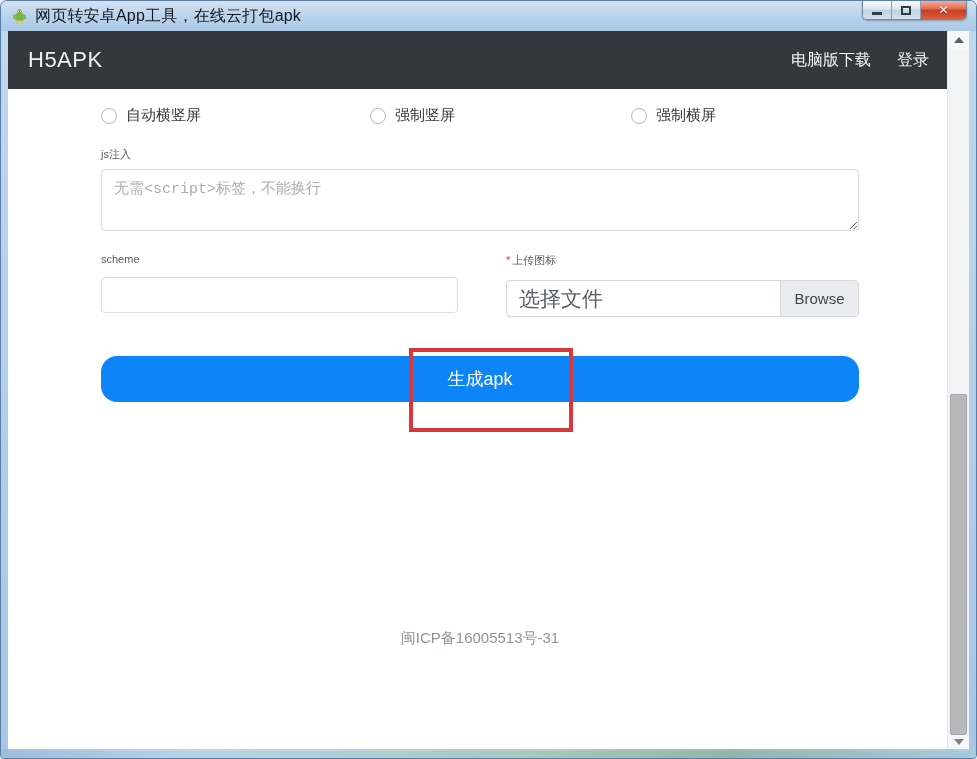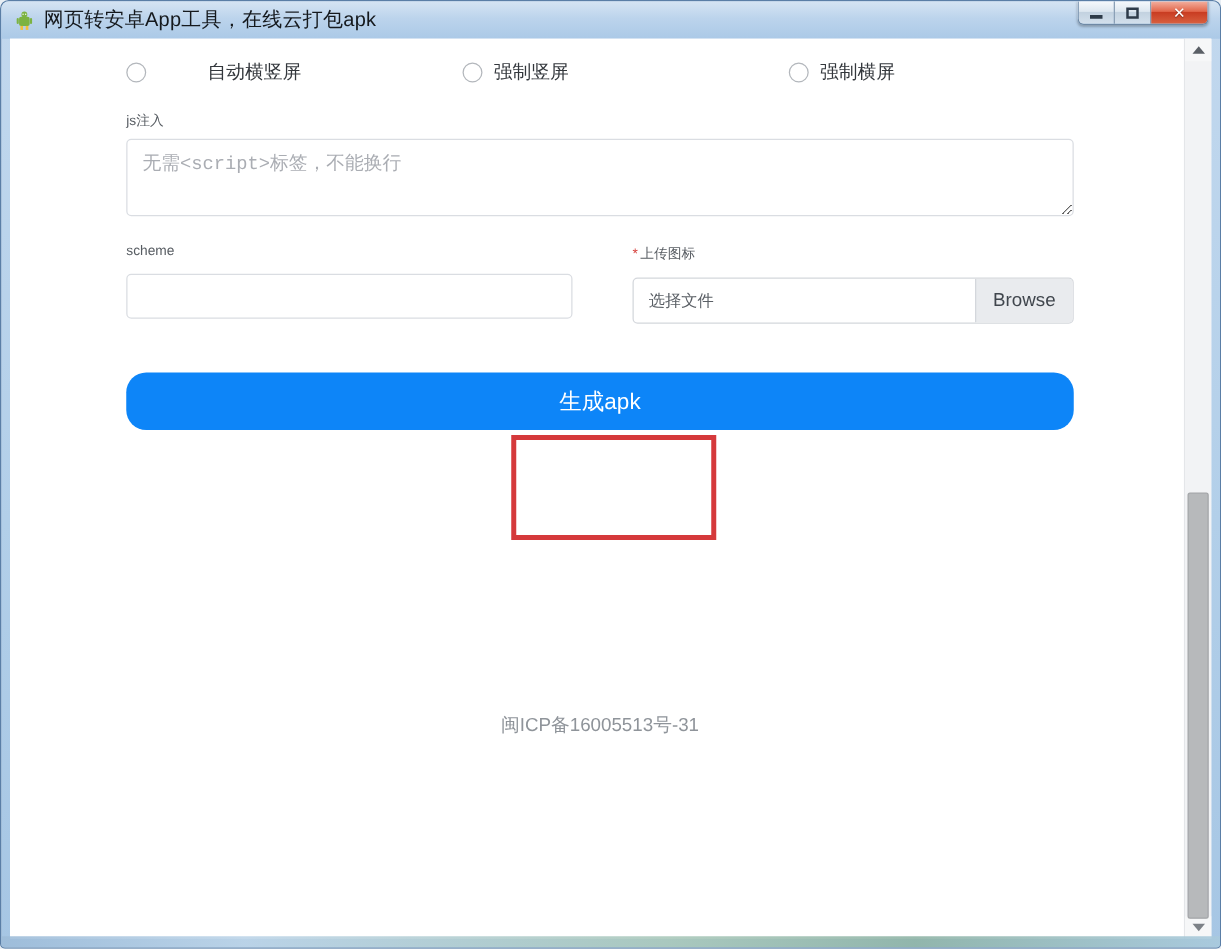--- a/index.html
+++ b/index.html
@@ -34,41 +34,41 @@
   
   .site-header{ height:58px; background:#33383e; display:flex; align-items:center; justify-content:space-between; padding:0 18px 0 20px; }
   .brand{ color:#eef0f2; font-size:22px; letter-spacing:.5px; }
   .site-nav{ display:flex; gap:26px; }
   .nav-link{ color:#f2f4f6; font-size:16px; text-decoration:none; cursor:pointer; }
 
   
   .form{ width:758px; margin-left:93px; }
   .radio-row{ display:flex; margin-top:17px; }
   .radio-item{ display:flex; align-items:center; cursor:pointer; }
-  .radio-item:nth-child(1){ width:269px;gap:40px; }
+  .radio-item:nth-child(1){ width:269px; }
   .radio-item:nth-child(2){ width:261px; }
   .radio-circle{ width:16px; height:16px; border:1px solid #b3b7bc; border-radius:50%; background:#fff; flex:0 0 auto; }
   .radio-label{ margin-left:9px; font-size:15px; color:#33373c; }
 
   .field-label{ font-size:11px; color:#575c62; }
   .js-label{ margin-top:22px; }
   textarea.js-area{ display:block; margin-top:7px; width:758px; height:62px; resize:vertical;
     border:1px solid #dadde2; border-radius:4px; padding:9px 12px; font-size:15px;
     font-family:Liberation Mono, monospace; color:#33373c; outline:none; }
   textarea.js-area::placeholder{ color:#aaadb3; }
 
   .two-col{ display:flex; margin-top:22px; gap:48px; }
   .col-scheme{ width:365px; } .col-upload{ width:361px; }
   .col-label{ margin-bottom:12px; }
   .req{ color:#d6413d; margin-right:2px; }
   input.text-input{ width:100%; height:36px; border:1px solid #dadde2; border-radius:4px;
     padding:0 12px; font-size:15px; color:#33373c; outline:none;
     font-family:"Liberation Sans","DejaVu Sans",sans-serif; }
   .file-input{ display:flex; width:100%; height:37px; border:1px solid #d4d7dc; border-radius:4px; overflow:hidden; background:#fff; cursor:pointer; }
-  .file-text{ flex:1; display:flex; align-items:center; padding-left:12px; font-size:13px; color:#5a5f65; }
+  .file-text{ flex:1; display:flex; align-items:center; padding-left:12px; font-size:21px; color:#5a5f65; }
   .browse-btn{ width:78px; background:#e9ebee; border:none; border-left:1px solid #d4d7dc;
     font-size:15px; color:#40464d; cursor:pointer; font-family:"Liberation Sans","DejaVu Sans",sans-serif; }
 
   .submit-btn{ display:block; width:758px; height:46px; margin-top:39px; border:none; border-radius:16px;
     background:#0d85f8; color:#ffffff; font-size:18px; cursor:pointer;
     font-family:"Liberation Sans","DejaVu Sans",sans-serif; }
 
   .icp{ margin-top:227px; text-align:center; font-size:15px; color:#8f949a; }
 
   
@@ -114,20 +114,27 @@
       <div class="win-btn close">
           <span class="glyph-close">✕</span>
         </div>
     </div>
   </div>
 
   <div class="wbody">
 
     <div class="page">
 
+      <div class="site-header">
+        <div class="brand">H5APK</div>
+        <div class="site-nav">
+          <a class="nav-link">电脑版下载</a>
+          <a class="nav-link">登录</a>
+        </div>
+      </div>
 
       <div class="form">
 
         <div class="radio-row">
           <div class="radio-item">
             <span class="radio-circle"></span>
             <span class="radio-label">自动横竖屏</span>
           </div>
           <div class="radio-item">
             <span class="radio-circle"></span>

